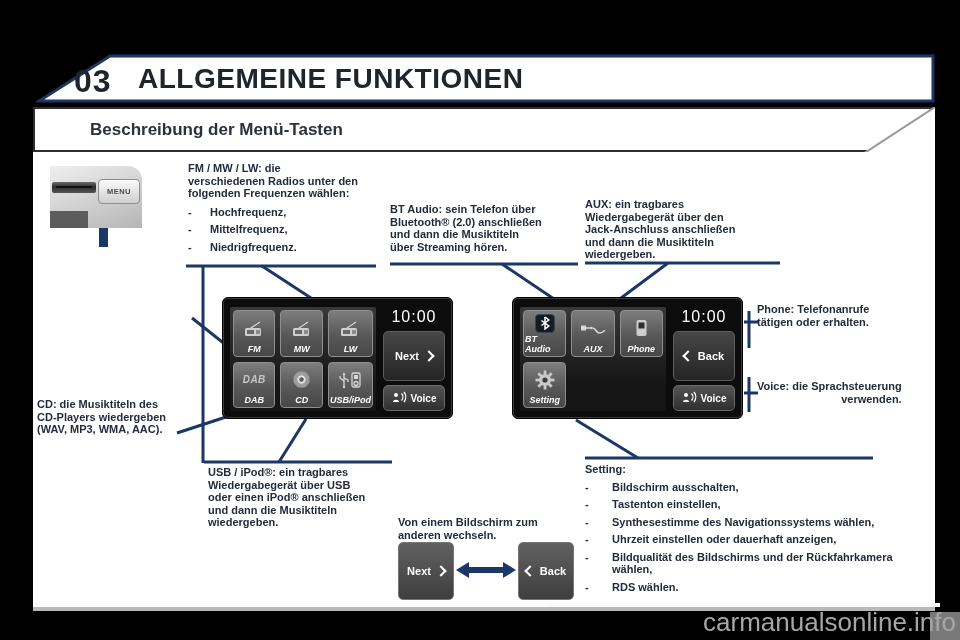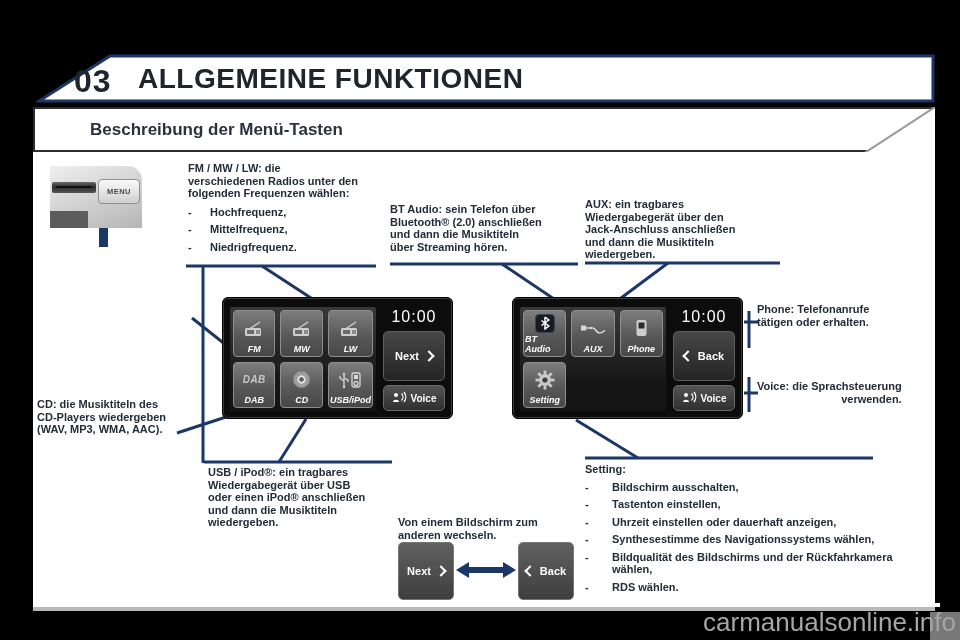--- a/index.html
+++ b/index.html
@@ -195,24 +195,24 @@
 
   <div class="ann ann-setting" style="left:585px;top:463px;">
     <div>Setting:</div>
     <div class="brow">
         <span>Bildschirm ausschalten,</span>
       </div>
     <div class="brow">
         <span>Tastenton einstellen,</span>
       </div>
     <div class="brow">
+        <span>Synthesestimme des Navigationssystems wählen,</span>
+      </div>
+    <div class="brow">
         <span>Uhrzeit einstellen oder dauerhaft anzeigen,</span>
-      </div>
-    <div class="brow">
-        <span>Synthesestimme des Navigationssystems wählen,</span>
       </div>
     <div class="brow">
         <span class="wrap">Bildqualität des Bildschirms und der Rückfahrkamera wählen,</span>
       </div>
     <div class="brow">
         <span>RDS wählen.</span>
       </div>
   </div>
 
   <div class="screen" style="left:222px;top:297px;">

